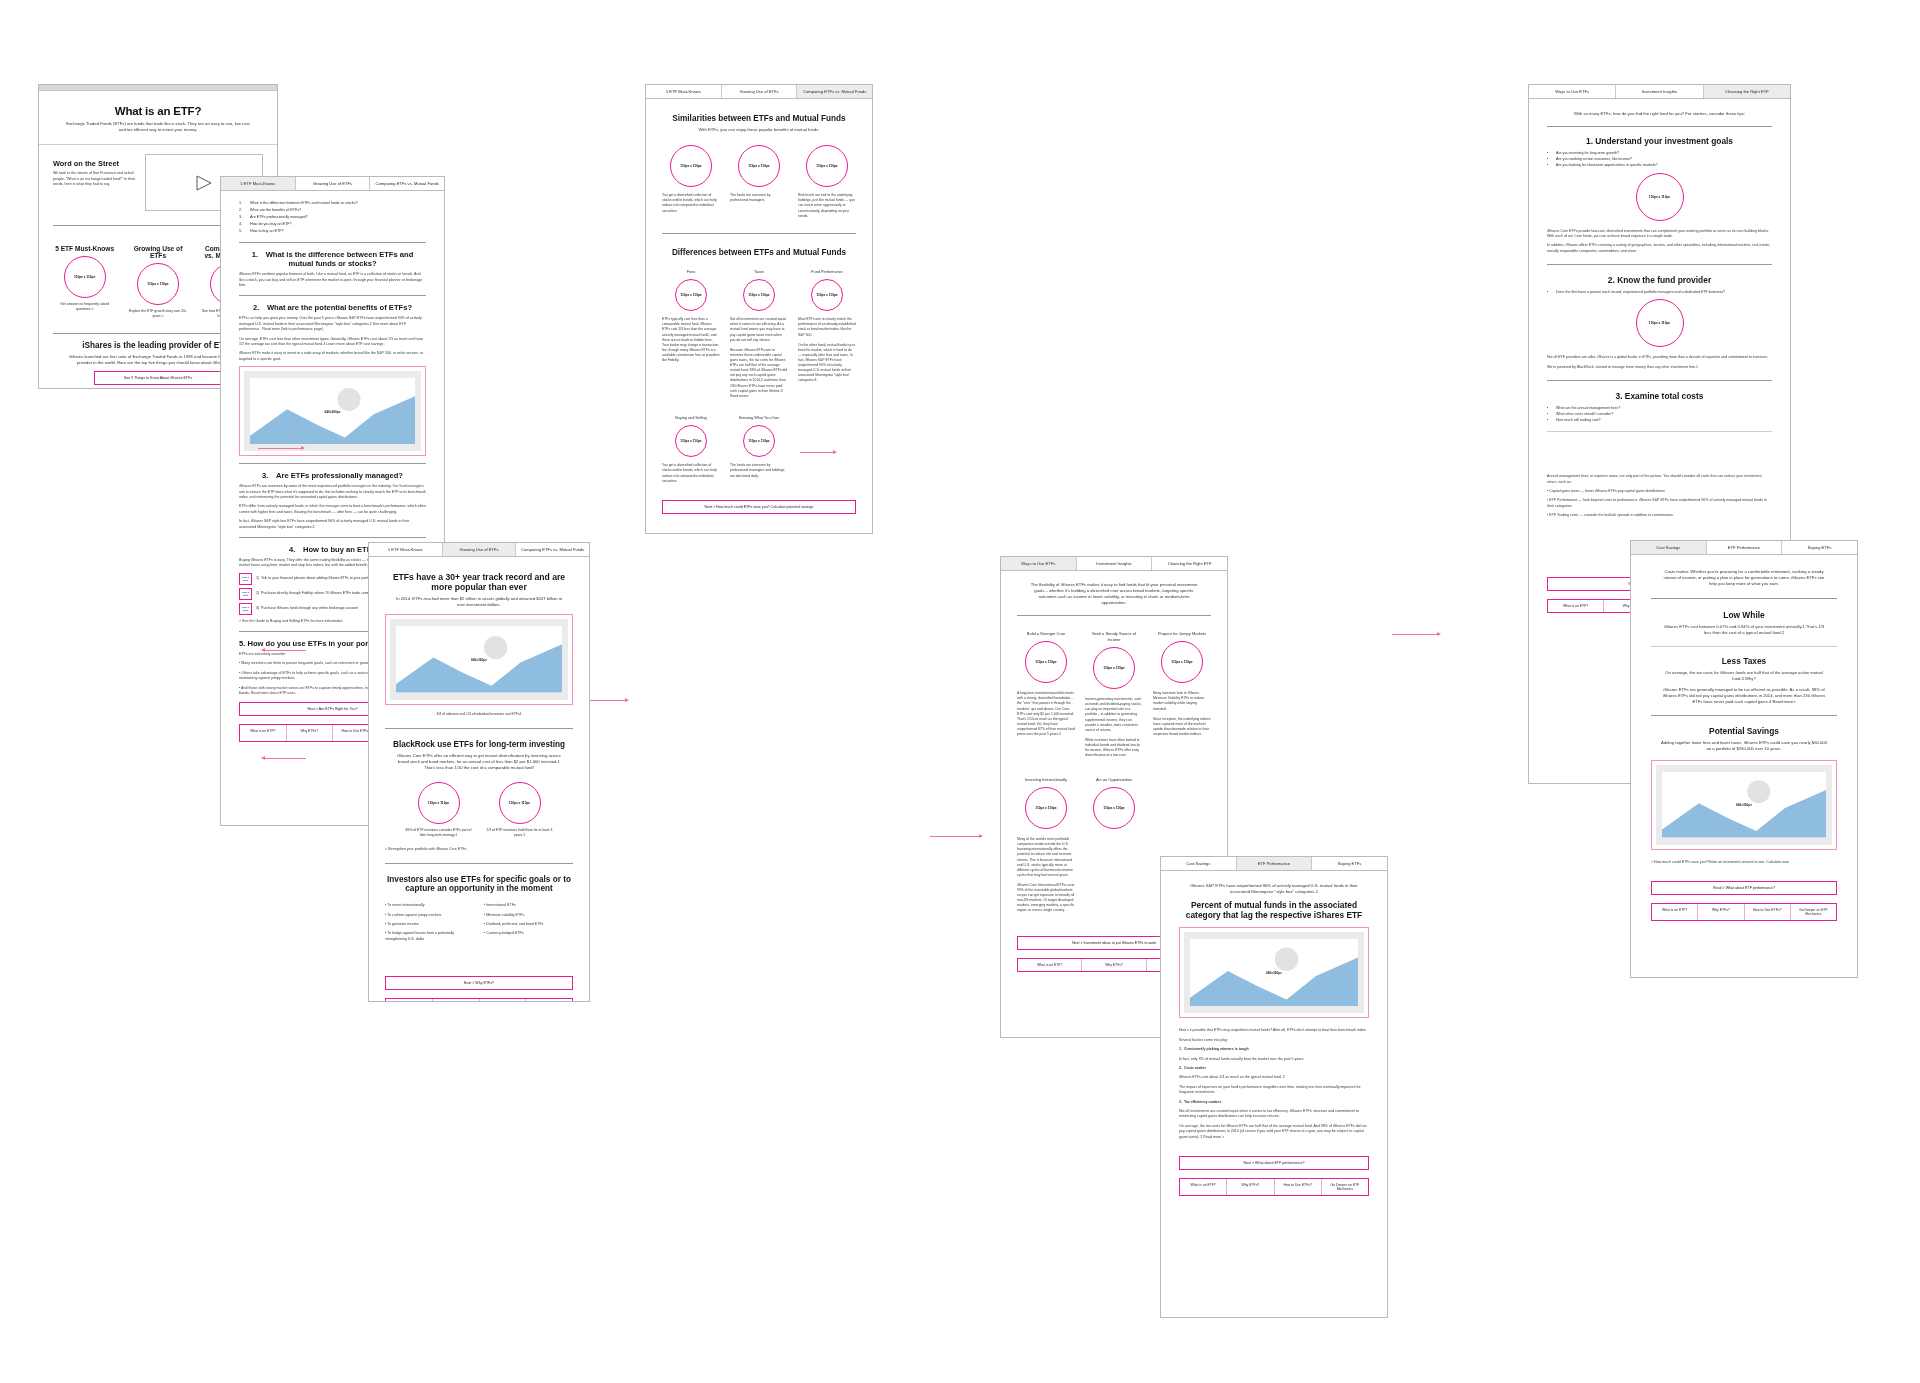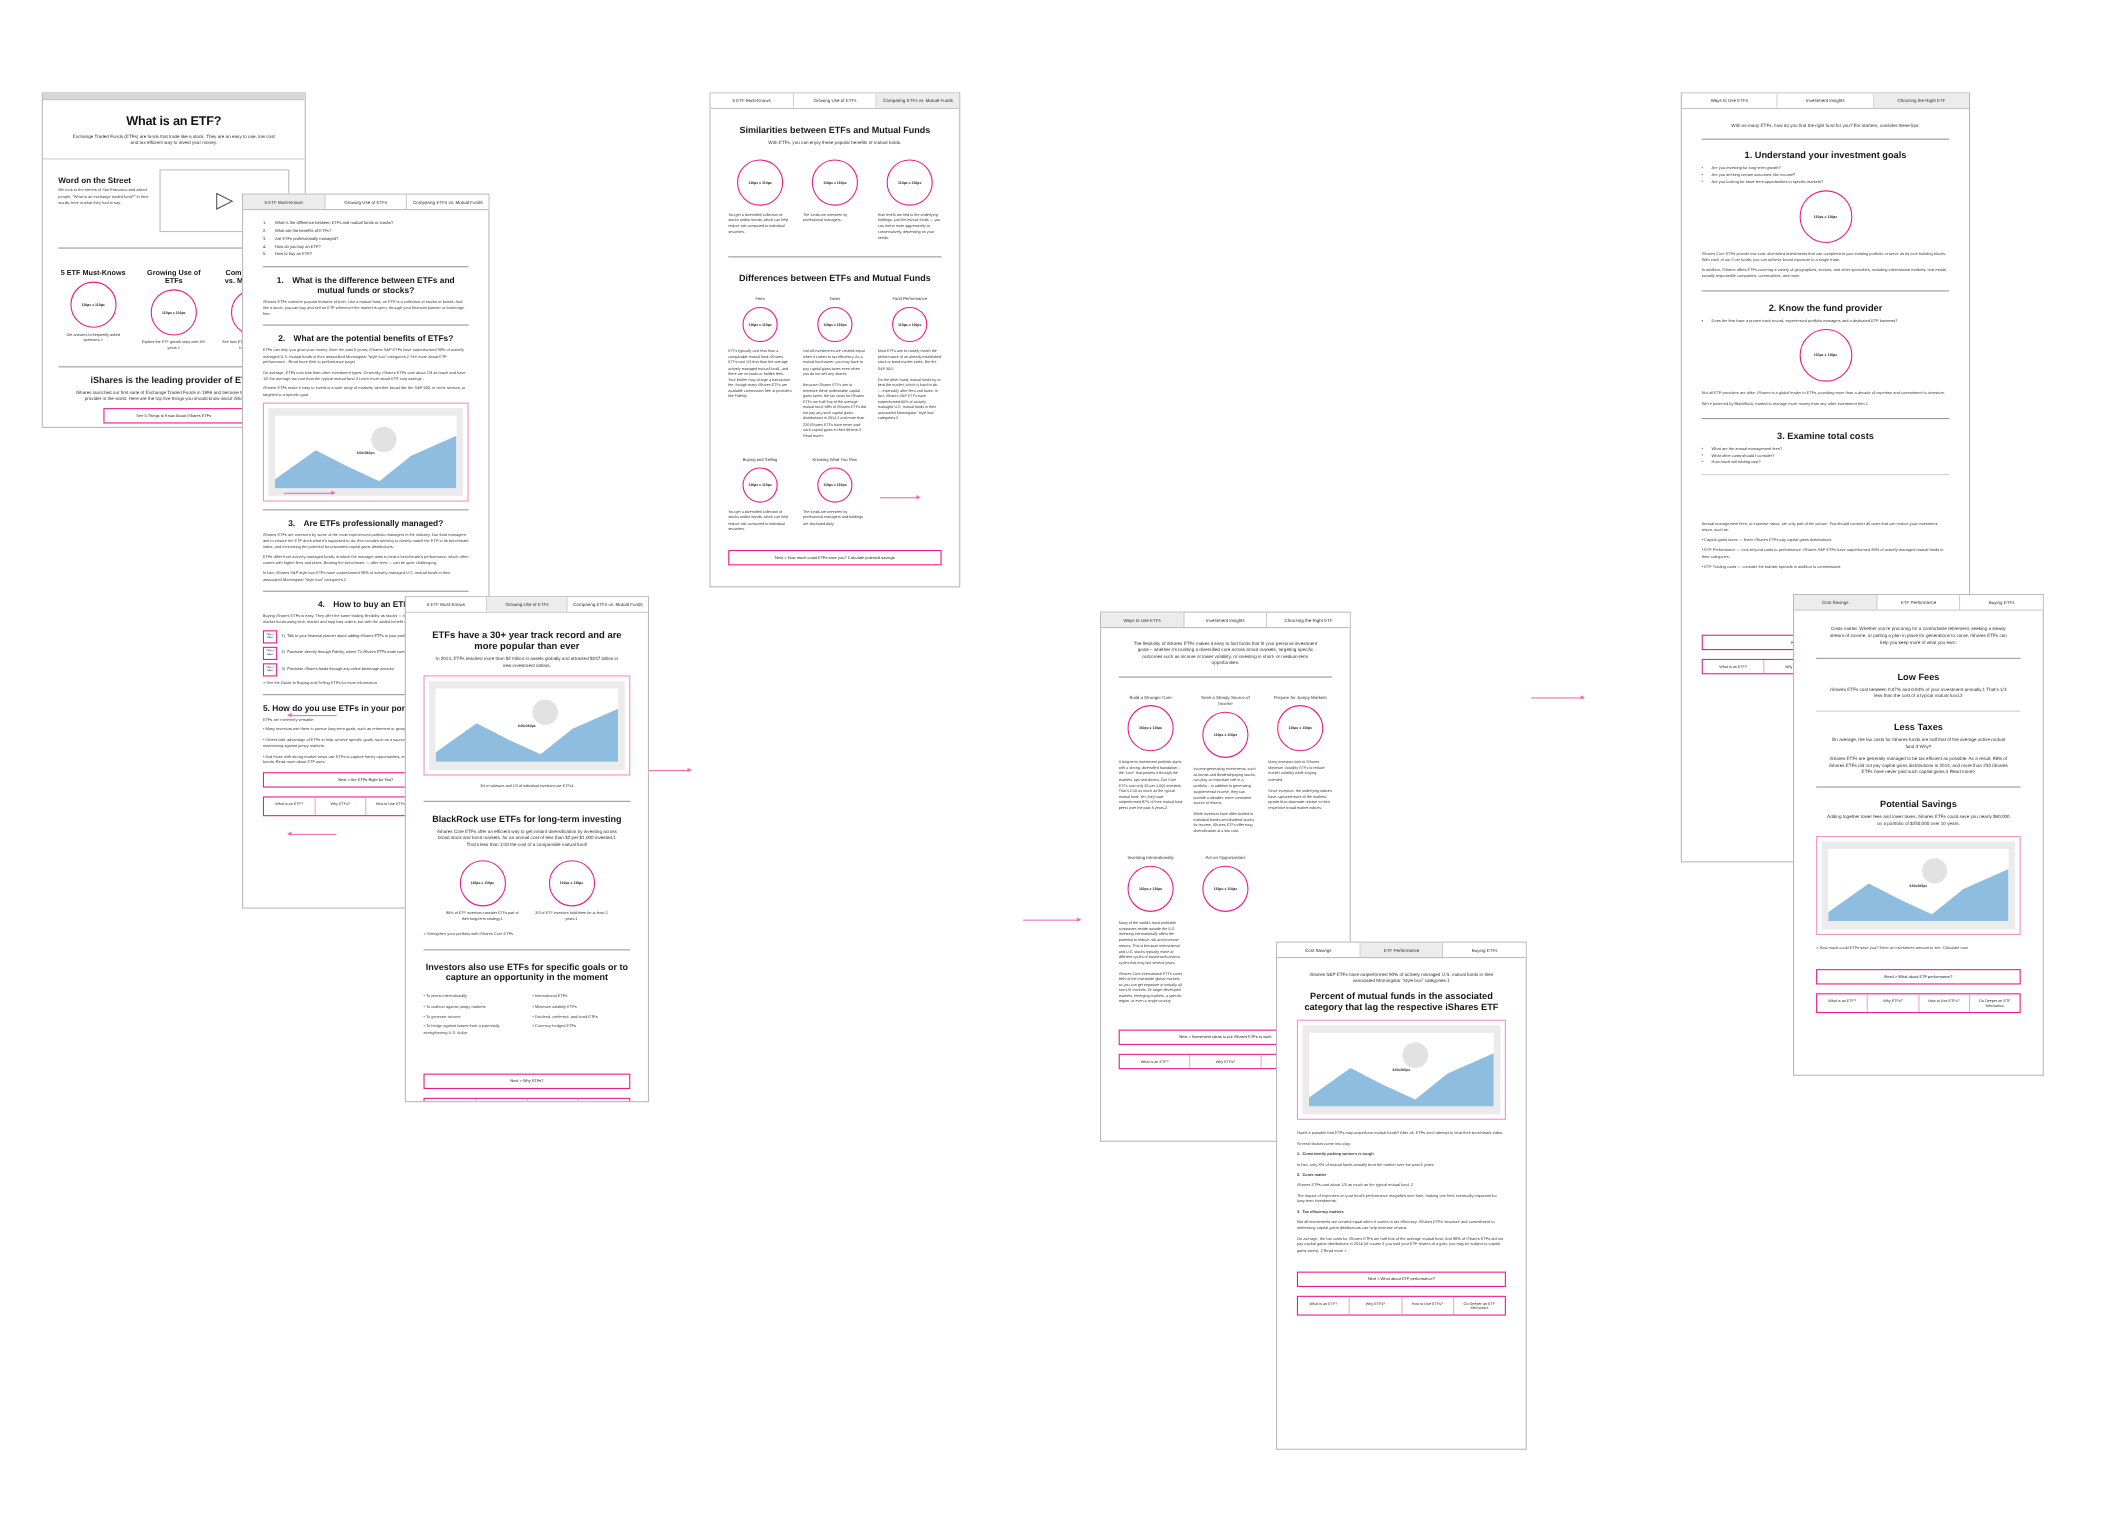--- a/index.html
+++ b/index.html
@@ -505,21 +505,21 @@
 
   <div class="page" style="left:1630px;top:540px;width:228px;height:438px;">
     <div class="tabs">
       <div class="tab active">Cost Savings</div>
       <div class="tab">ETF Performance</div>
       <div class="tab">Buying ETFs</div>
     </div>
     <div class="pad" style="padding:12px 20px;">
       <div class="lead">Costs matter. Whether you're procuring for a comfortable retirement, seeking a steady stream of income, or putting a plan in place for generations to come, iShares ETFs can help you keep more of what you earn.</div>
       <hr class="rule" style="margin:11px 0;">
-      <div class="h2" style="font-size:8.4px;">Low Fees</div>
+      <div class="h2" style="font-size:8.4px;">Low While</div>
       <div class="lead">iShares ETFs cost between 0.07% and 0.94% of your investment annually.1  That's 1/3 less than the cost of a typical mutual fund.2</div>
       <hr class="rule thin" style="margin:9px 0;">
       <div class="h2" style="font-size:8.4px;">Less Taxes</div>
       <div class="lead">On average, the tax costs for iShares funds are half that of the average active mutual fund.3 Why?</div>
       <div class="lead">iShares ETFs are generally managed to be tax efficient as possible. As a result, 98% of iShares ETFs did not pay capital gains distributions in 2014, and more than 230 iShares ETFs have never paid such capital gains.4  Read more&gt;</div>
       <hr class="rule" style="margin:10px 0;">
       <div class="h2" style="font-size:8.4px;">Potential Savings</div>
       <div class="lead">Adding together lower fees and lower taxes, iShares ETFs could save you nearly $60,000 on a portfolio of $250,000 over 10 years.</div>
       <div class="chartbox" style="margin-top:8px;">
         <div class="chartinner">

